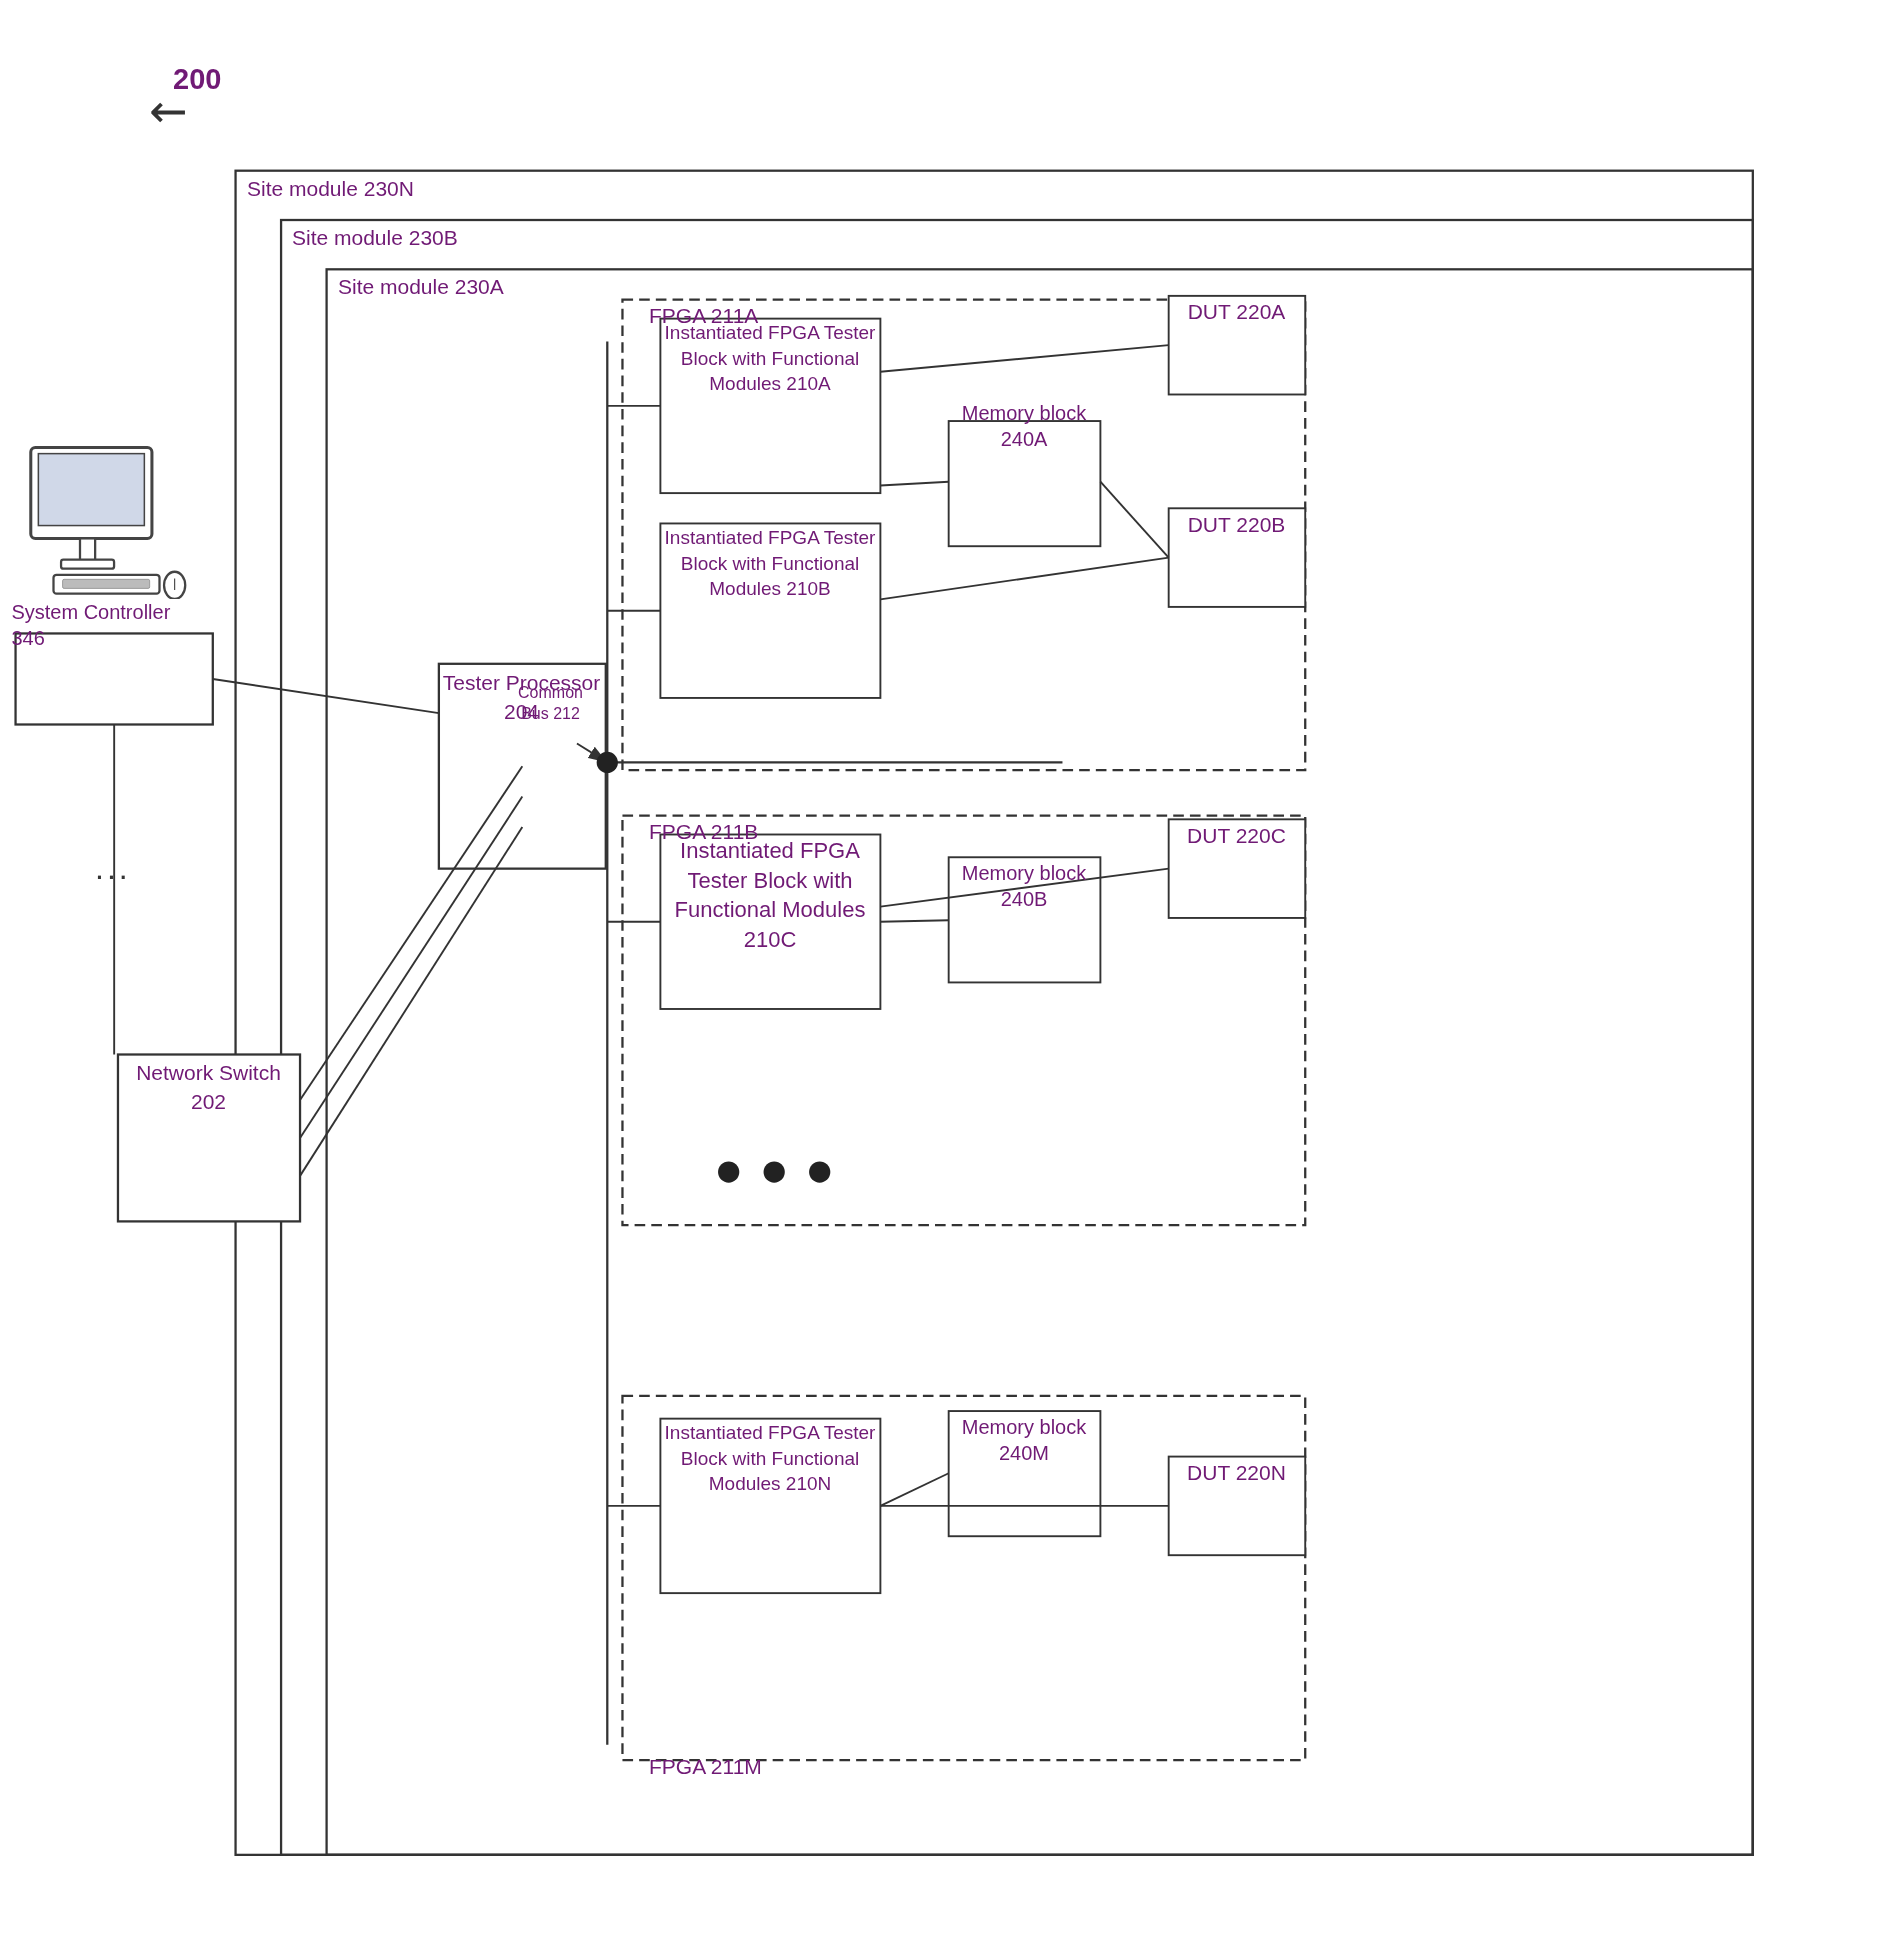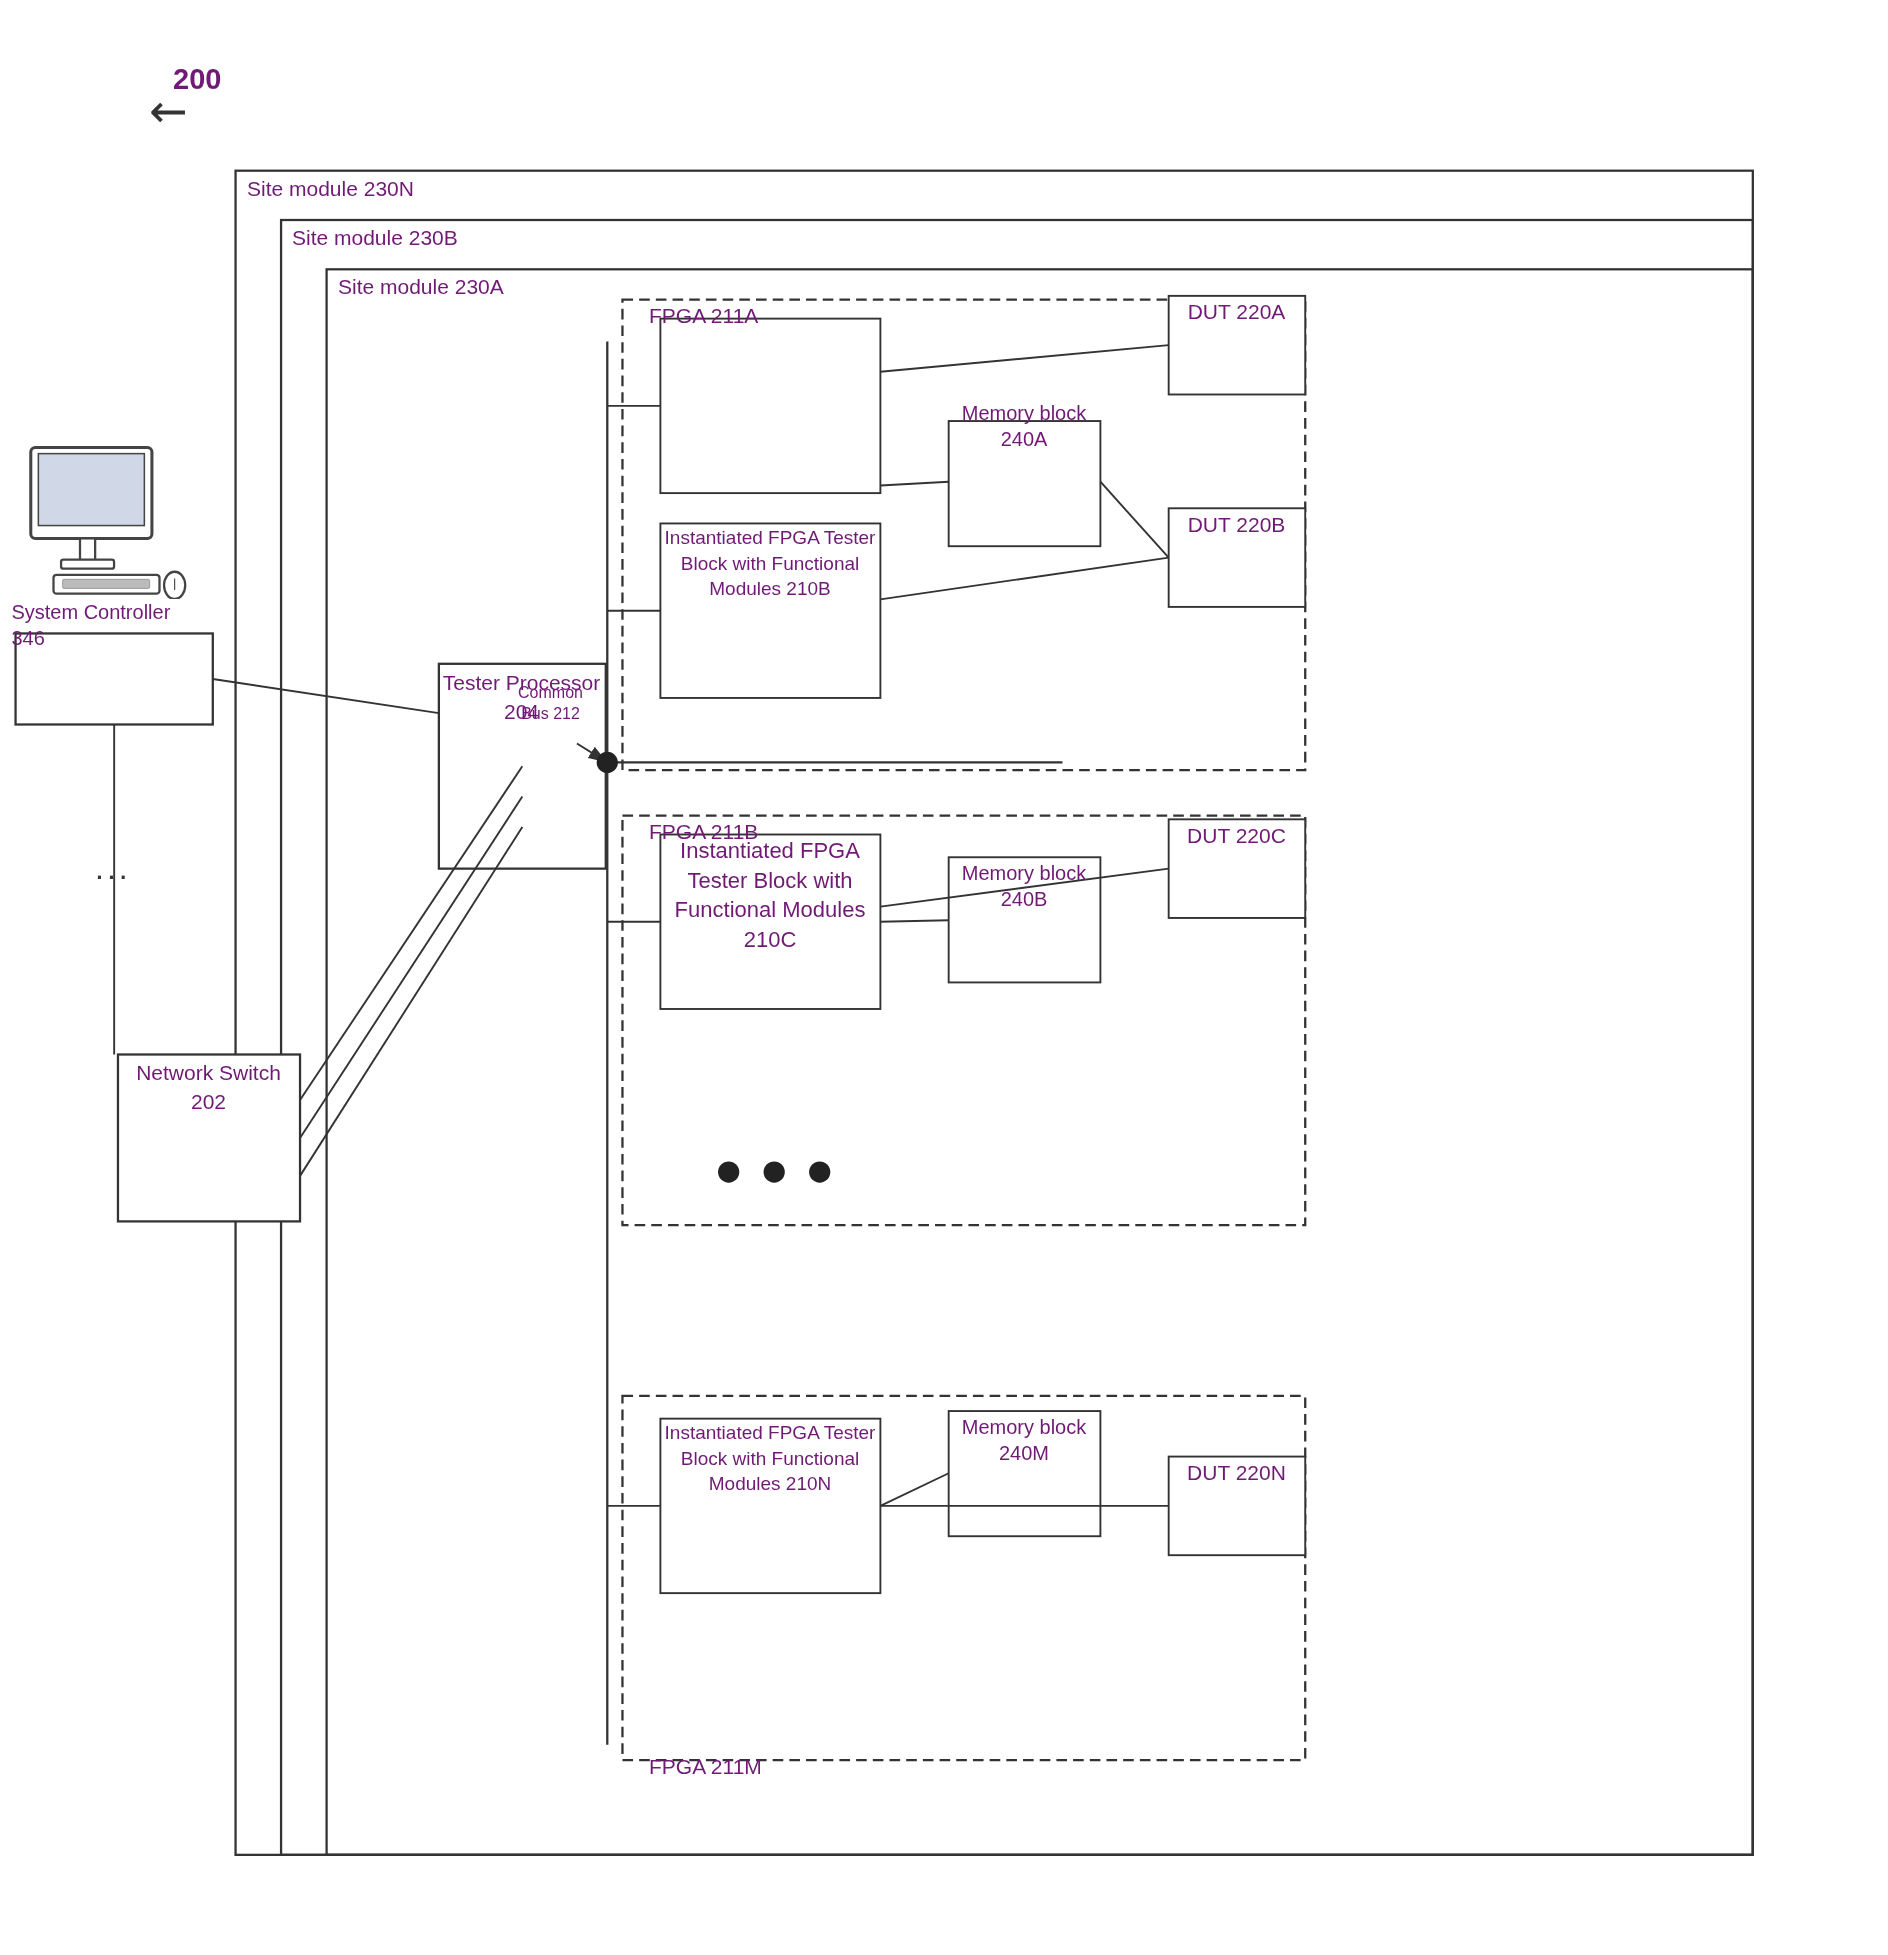--- a/index.html
+++ b/index.html
@@ -157,20 +157,27 @@
 Processor
 204</span>
   </div>
 
   <div class="label" style="left:505px; top:683px; font-size:16px; text-align:center; width:91px; line-height:1.3;">
     <span>Common
 Bus
 212</span>
   </div>
 
+  <div class="label" style="left:664px; top:320px; font-size:19px; text-align:center; width:212px; line-height:1.35;">
+    <span>Instantiated FPGA
+Tester Block with
+Functional
+Modules
+210A</span>
+  </div>
 
   <div class="label" style="left:664px; top:525px; font-size:19px; text-align:center; width:212px; line-height:1.35;">
     <span>Instantiated FPGA
 Tester Block with
 Functional
 Modules
 210B</span>
   </div>
 
   <div class="label" style="left:664px; top:836px; font-size:22px; text-align:center; width:212px; line-height:1.35;">

